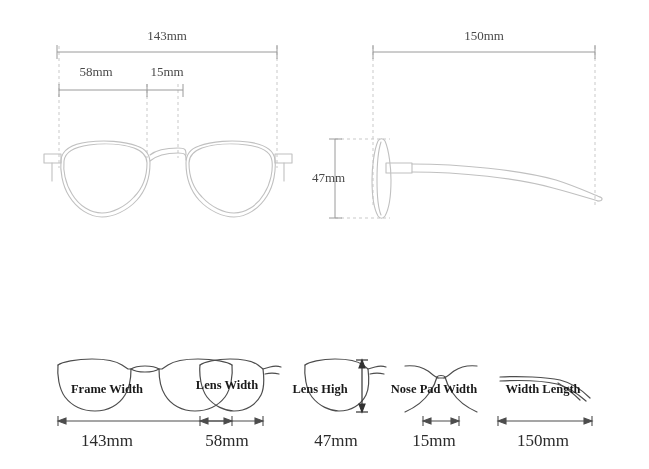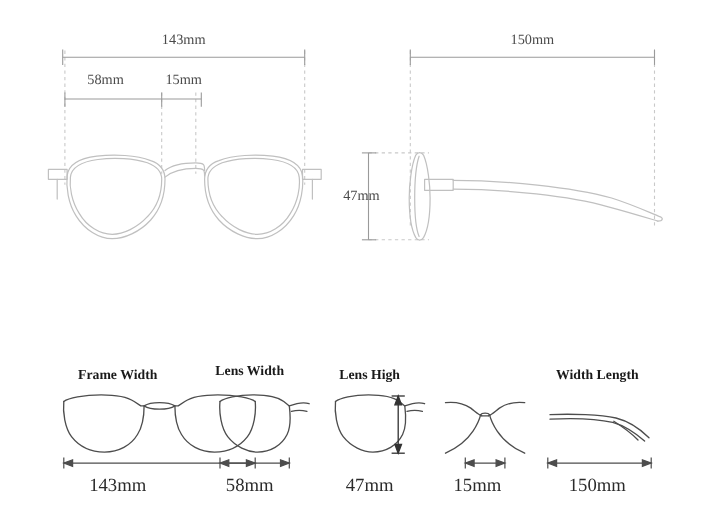--- a/index.html
+++ b/index.html
@@ -38,20 +38,21 @@
     letter-spacing: 0px;
   }
   .legend-title {
     position: absolute;
     font-family: "Liberation Serif", "DejaVu Serif", serif;
     font-size: 12.5px;
     font-weight: bold;
     color: #1a1a1a;
     white-space: nowrap;
     text-align: center;
+    margin-top: 48px;
   }
   .legend-value {
     position: absolute;
     font-family: "Liberation Serif", "DejaVu Serif", serif;
     font-size: 17px;
     color: #2b2b2b;
     white-space: nowrap;
     text-align: center;
   }
   .ctr { transform: translateX(-50%); }
@@ -239,21 +240,22 @@
     </g>
 
   </svg>
 
   <div class="legend-title ctr" style="left:107px; top:334px;">Frame Width</div>
   <div class="legend-value ctr" style="left:107px; top:431px;">143mm</div>
 
   <div class="legend-title ctr" style="left:227px; top:330px;">Lens Width</div>
   <div class="legend-value ctr" style="left:227px; top:431px;">58mm</div>
 
-  <div class="legend-title ctr" style="left:336px; top:334px;text-align:right;">Lens High</div>
+  <div class="legend-title ctr" style="left:320px; top:334px;text-align:right;">Lens High</div>
   <div class="legend-value ctr" style="left:336px; top:431px;">47mm</div>
 
+  <div class="legend-title ctr" style="left:434px; top:334px;">Nose Pad Width</div>
   <div class="legend-value ctr" style="left:434px; top:431px;">15mm</div>
 
   <div class="legend-title ctr" style="left:543px; top:334px;">Width Length</div>
   <div class="legend-value ctr" style="left:543px; top:431px;">150mm</div>
 
 </div>
 
 </body></html>

